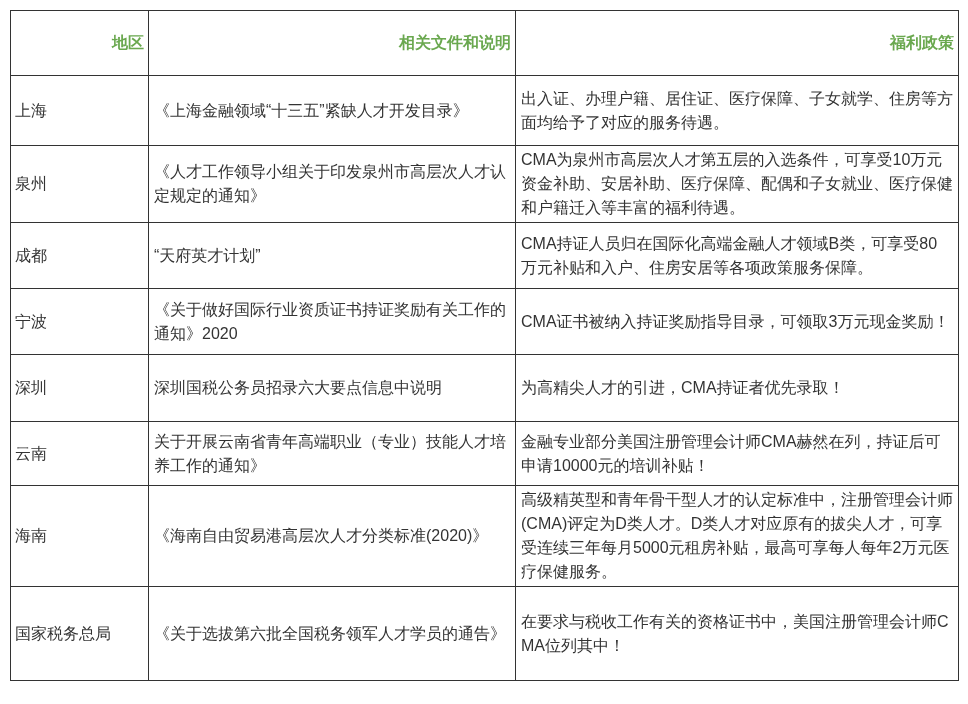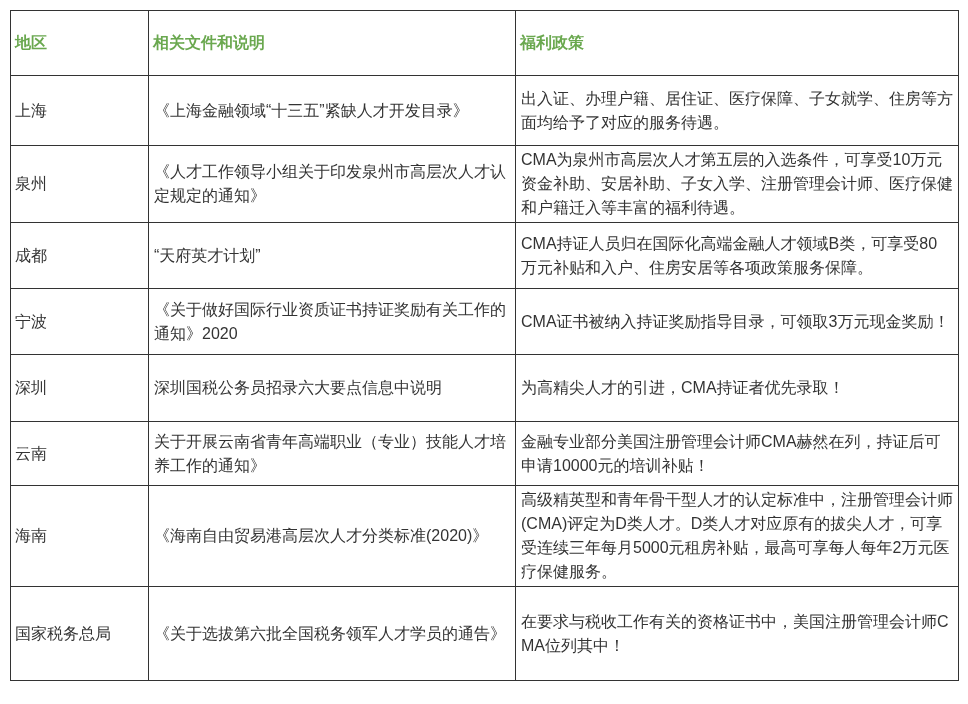--- a/index.html
+++ b/index.html
@@ -31,21 +31,21 @@
     font-size: 16px;
     line-height: 24px;
     vertical-align: middle;
     word-break: break-all;
     box-sizing: border-box;
   }
   table.benefits thead tr { height: 61px; }
   table.benefits th {
     color: var(--header-text, #6aa84f);
     font-weight: bold;
-    text-align: left;
+    text-align: right;
     padding: 20px 4px;
   }
   td.region {
     text-align: left;
     padding: 2px 4px;
   }
   td.doc, td.policy {
     text-align: left;
     padding: 2px 5px;
   }
@@ -78,21 +78,21 @@
     </thead>
     <tbody>
       <tr>
         <td class="region">上海</td>
         <td class="doc">《上海金融领域“十三五”紧缺人才开发目录》</td>
         <td class="policy">出入证、办理户籍、居住证、医疗保障、子女就学、住房等方面均给予了对应的服务待遇。</td>
       </tr>
       <tr>
         <td class="region">泉州</td>
         <td class="doc">《人才工作领导小组关于印发泉州市高层次人才认定规定的通知》</td>
-        <td class="policy">CMA为泉州市高层次人才第五层的入选条件，可享受10万元资金补助、安居补助、子女入学、注册管理会计师、医疗保健和户籍迁入等丰富的福利待遇。</td>
+        <td class="policy">CMA为泉州市高层次人才第五层的入选条件，可享受10万元资金补助、安居补助、医疗保障、配偶和子女就业、医疗保健和户籍迁入等丰富的福利待遇。</td>
       </tr>
       <tr>
         <td class="region">成都</td>
         <td class="doc">“天府英才计划”</td>
         <td class="policy">CMA持证人员归在国际化高端金融人才领域B类，可享受80万元补贴和入户、住房安居等各项政策服务保障。</td>
       </tr>
       <tr>
         <td class="region">宁波</td>
         <td class="doc">《关于做好国际行业资质证书持证奖励有关工作的通知》2020</td>
         <td class="policy">CMA证书被纳入持证奖励指导目录，可领取3万元现金奖励！</td>

